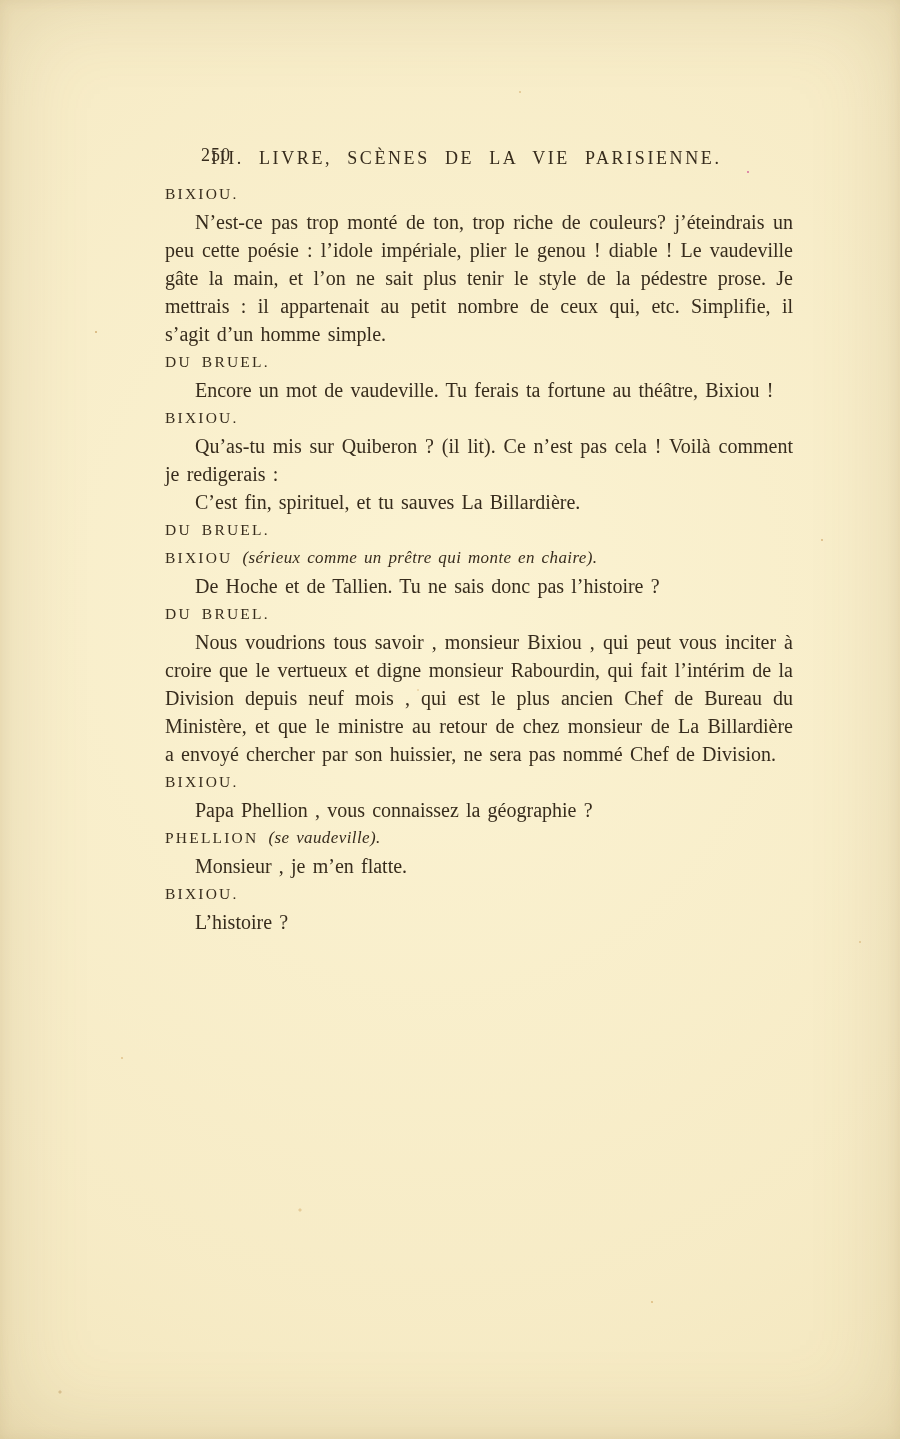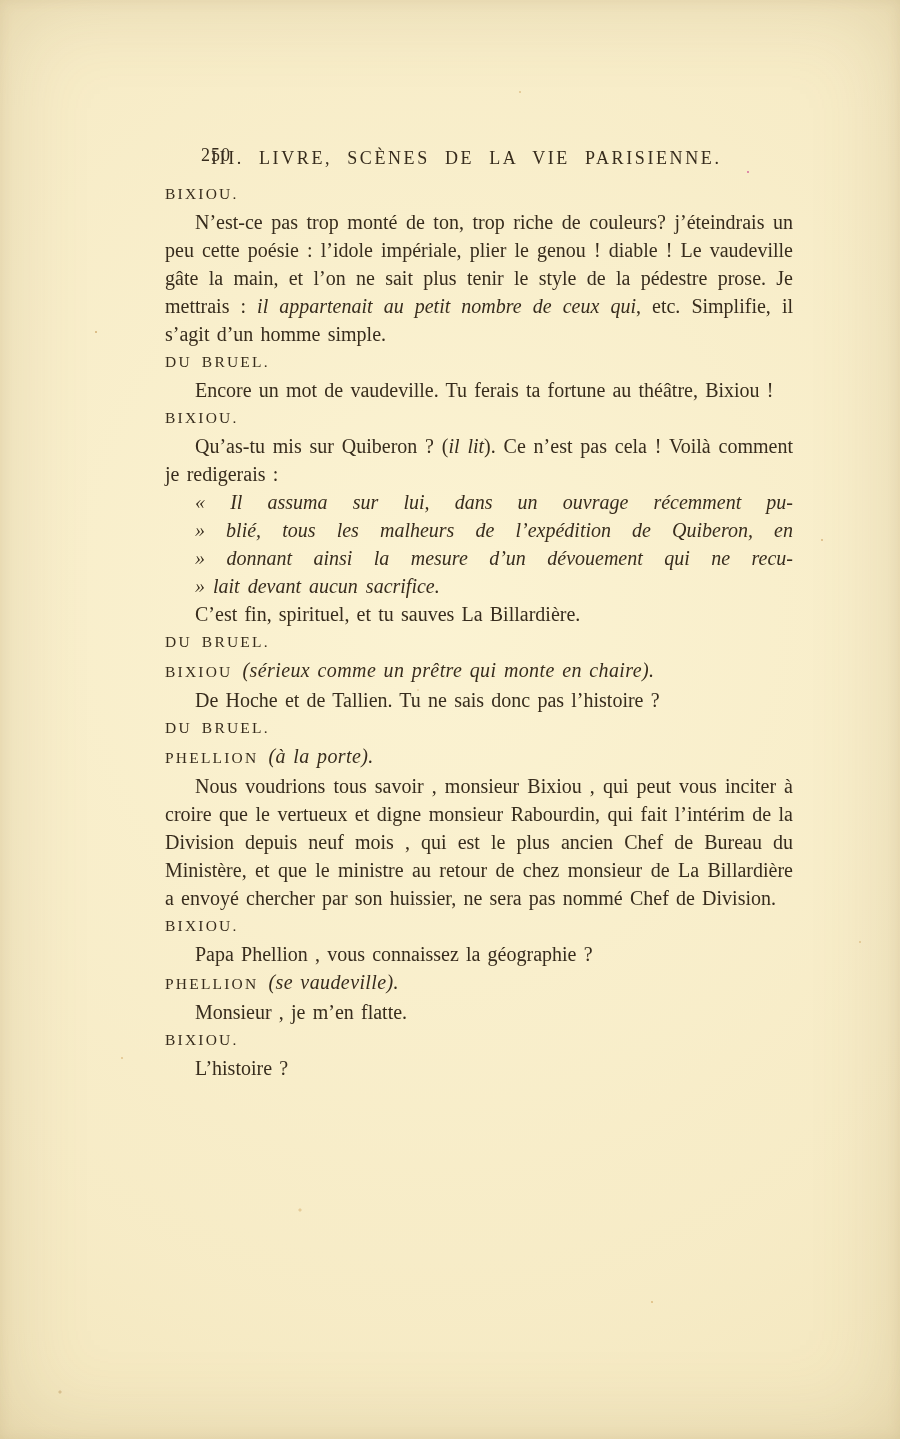--- a/index.html
+++ b/index.html
@@ -60,32 +60,32 @@
     white-space: nowrap;
   }
   .para {
     margin: 0;
     font-size: 20px;
     line-height: 28px;
     text-indent: 30px;
     text-align: justify;
     word-spacing: 2.2px;
   }
-  .para .it { font-style: italic; }
+  .para .it { }
   .speaker {
     margin: 0;
     font-size: 15.5px;
     line-height: 28px;
     letter-spacing: 2.2px;
     word-spacing: 4px;
     white-space: nowrap;
   }
   .speaker .it {
     font-style: italic;
-    font-size: 20px;
+    font-size: 17px;
     letter-spacing: 0.4px;
     word-spacing: 2px;
   }
   .quote { margin: 0; }
   .quote-line {
     font-style: italic;
     font-size: 20px;
     line-height: 28px;
     padding-left: 30px;
     word-spacing: 3px;
@@ -104,32 +104,25 @@
       <span class="page-number">250</span>
       <div class="running-title">III. LIVRE, SCÈNES DE LA VIE PARISIENNE.</div>
     </header>
     <main>
         <p class="speaker"><span>BIXIOU.</span></p>
         <p class="para"><span>N’est-ce pas trop monté de ton, trop riche de couleurs? j’éteindrais un peu cette poésie : l’idole impériale, plier le genou ! diable ! Le vaudeville gâte la main, et l’on ne sait plus tenir le style de la pédestre prose. Je mettrais : </span><span class="it">il appartenait au petit nombre de ceux qui</span><span>, etc. Simplifie, il s’agit d’un homme simple.</span></p>
         <p class="speaker"><span>DU BRUEL.</span></p>
         <p class="para"><span>Encore un mot de vaudeville. Tu ferais ta fortune au théâtre, Bixiou !</span></p>
         <p class="speaker"><span>BIXIOU.</span></p>
         <p class="para"><span>Qu’as-tu mis sur Quiberon ? (</span><span class="it">il lit</span><span>). Ce n’est pas cela ! Voilà comment je redigerais :</span></p>
-        <div class="quote">
-          <div class="quote-line">« Il assuma sur lui, dans un ouvrage récemment pu-</div>
-          <div class="quote-line">» blié, tous les malheurs de l’expédition de Quiberon, en</div>
-          <div class="quote-line">» donnant ainsi la mesure d’un dévouement qui ne recu-</div>
-          <div class="quote-line last">» lait devant aucun sacrifice.</div>
-        </div>
         <p class="para"><span>C’est fin, spirituel, et tu sauves La Billardière.</span></p>
         <p class="speaker"><span>DU BRUEL.</span></p>
         <p class="speaker"><span>BIXIOU </span><span class="it">(sérieux comme un prêtre qui monte en chaire).</span></p>
         <p class="para"><span>De Hoche et de Tallien. Tu ne sais donc pas l’histoire ?</span></p>
         <p class="speaker"><span>DU BRUEL.</span></p>
-        <p class="speaker"><span>PHELLION </span><span class="it">(à la porte).</span></p>
         <p class="para"><span>Nous voudrions tous savoir , monsieur Bixiou , qui peut vous inciter à croire que le vertueux et digne monsieur Rabourdin, qui fait l’intérim de la Division depuis neuf mois , qui est le plus ancien Chef de Bureau du Ministère, et que le ministre au retour de chez monsieur de La Billardière a envoyé chercher par son huissier, ne sera pas nommé Chef de Division.</span></p>
         <p class="speaker"><span>BIXIOU.</span></p>
         <p class="para"><span>Papa Phellion , vous connaissez la géographie ?</span></p>
         <p class="speaker"><span>PHELLION </span><span class="it">(se vaudeville).</span></p>
         <p class="para"><span>Monsieur , je m’en flatte.</span></p>
         <p class="speaker"><span>BIXIOU.</span></p>
         <p class="para"><span>L’histoire ?</span></p>
       </main>
   </div>
 </div>

